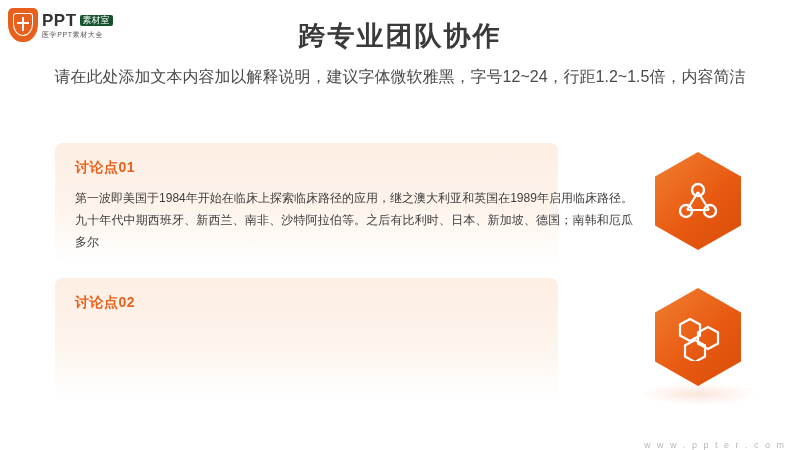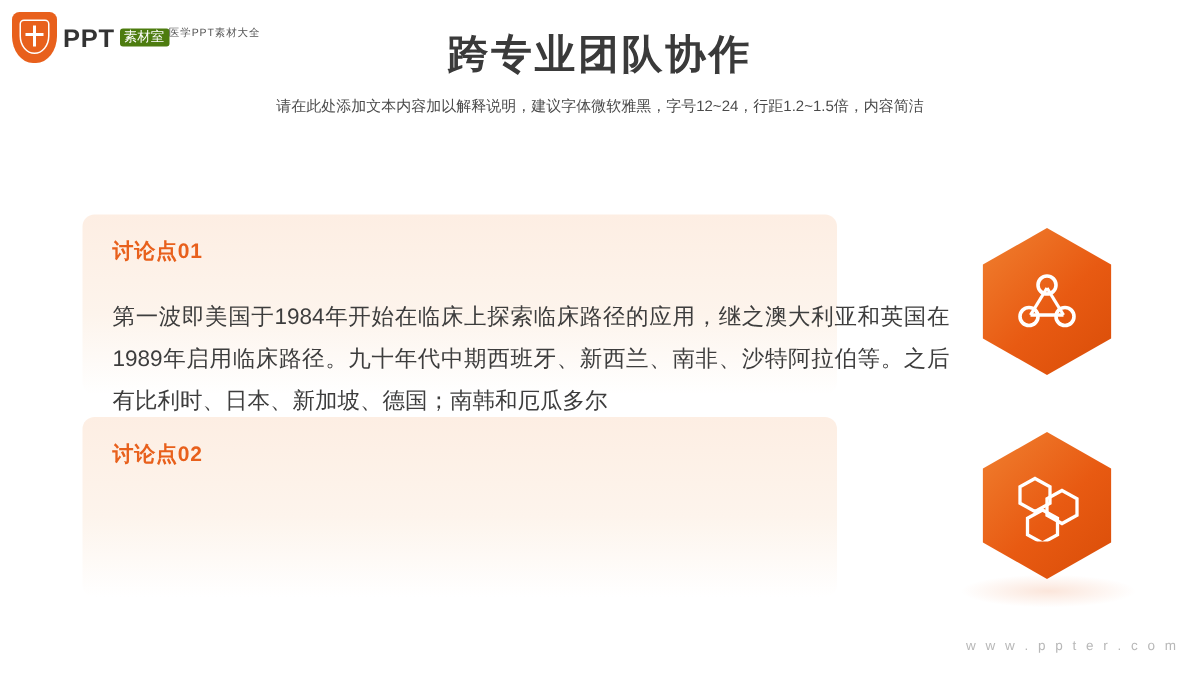--- a/index.html
+++ b/index.html
@@ -67,37 +67,37 @@
   .logo-cross-h {
     position: absolute;
     left: 9px;
     top: 14px;
     width: 12px;
     height: 2px;
     background: #ffffff;
   }
   .logo-text-wrap {
     display: flex;
-    flex-direction: row;
+    flex-direction: column;
     justify-content: center;
   }
   .logo-top-row {
     display: flex;
     align-items: center;
   }
   .logo-ppt {
     font-size: 17px;
     font-weight: bold;
     color: #333333;
     letter-spacing: 0.5px;
     line-height: 1;
   }
   .logo-tag {
     margin-left: 3px;
-    background: #4d7c0f;
+    background: #14532d;
     color: #ffffff;
     font-size: 9px;
     padding: 1px 3px;
     border-radius: 2px;
     line-height: 1.1;
   }
   .logo-sub {
     font-size: 7px;
     color: #555555;
     letter-spacing: 0.6px;
@@ -116,21 +116,21 @@
     font-weight: bold;
     color: #3a3a3a;
     letter-spacing: 2px;
   }
   .subtitle {
     position: absolute;
     top: 62px;
     left: 0;
     width: 800px;
     text-align: center;
-    font-size: 10px;
+    font-size: 16px;
     color: #4a4a4a;
     line-height: 1.9;
   }
   .subline { display: block; }
 
   
   .card {
     position: absolute;
     left: 55px;
     width: 503px;
@@ -151,23 +151,23 @@
     left: 20px;
     top: 16px;
     font-size: 14px;
     font-weight: bold;
     color: #e8601c;
     letter-spacing: 0.5px;
   }
   .card-body {
     position: absolute;
     left: 20px;
-    top: 55px;
+    top: 44px;
     width: 558px;
-    font-size: 15px;
+    font-size: 12px;
     color: #3d3d3d;
     line-height: 1.85;
     text-align: justify;
   }
 
   
   .hex {
     position: absolute;
     width: 86px;
     height: 98px;
@@ -184,21 +184,21 @@
     height: 98px;
     display: flex;
     align-items: center;
     justify-content: center;
   }
 
   
   .footer {
     position: absolute;
     right: 14px;
-    bottom: 15px;
+    bottom: 0;
     font-size: 9px;
     color: #b8b8b8;
     letter-spacing: 2px;
   }
 
   
   .hex-shadow {
     position: absolute;
     left: 640px;
     top: 383px;

